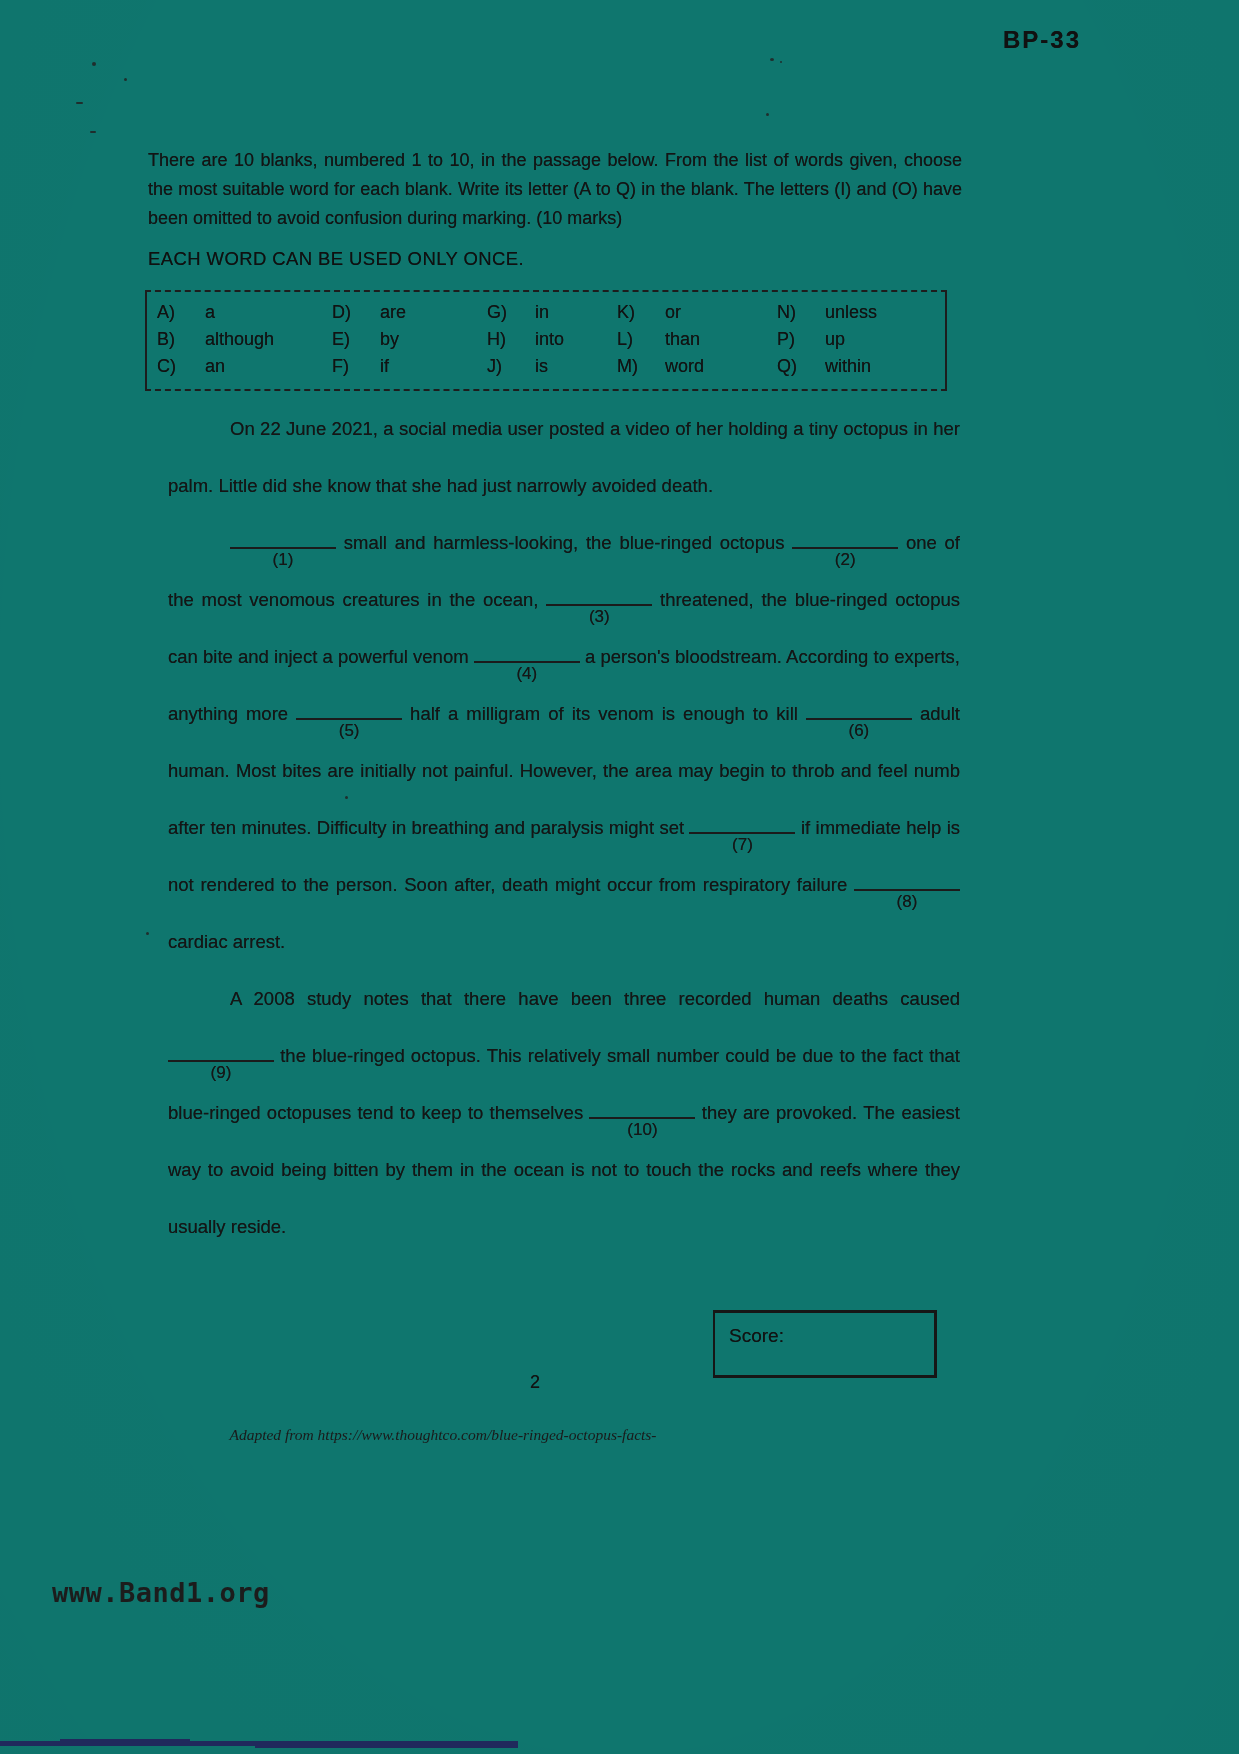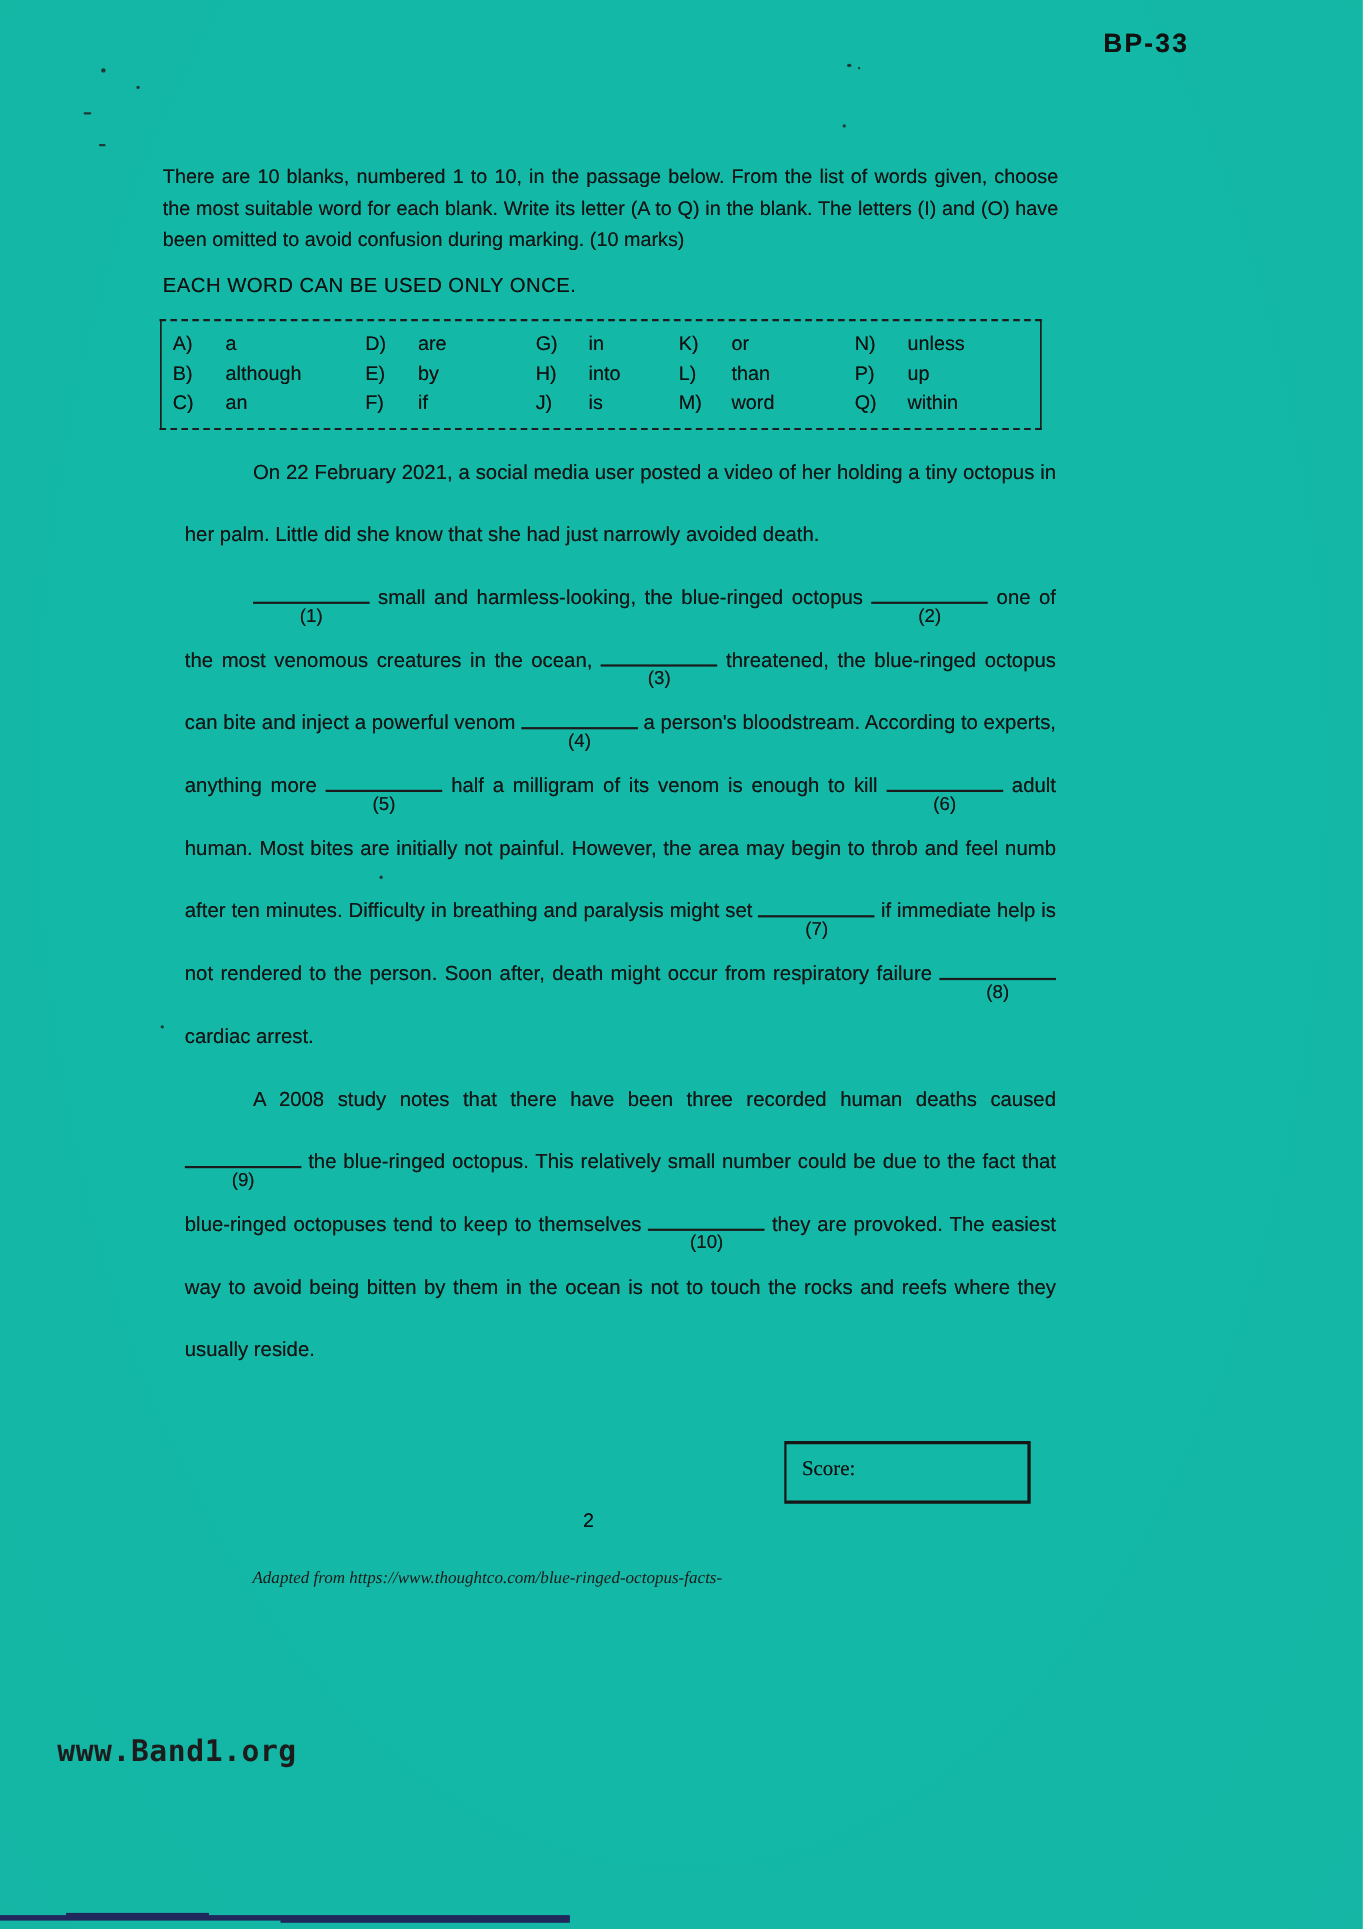--- a/index.html
+++ b/index.html
@@ -7,21 +7,21 @@
   body {
     font-family: "Liberation Sans", sans-serif;
     background: #ffffff;
     color: #161616;
     overflow: hidden;
   }
   .page {
     position: relative;
     width: 1239px;
     height: 1754px;
-    background: #14b8a6;
+    background: #0f766e;
   }
   
   .page::before {
     content: "";
     position: absolute; inset: 0;
     background: radial-gradient(ellipse at 50% 40%, rgba(0,0,0,0) 60%, rgba(0,0,0,0.015) 100%);
     pointer-events: none;
   }
   .ink { text-shadow: 0 0 0.5px rgba(10,10,10,0.65); }
 
@@ -83,24 +83,23 @@
   .citation {
     position: absolute; left: 163px; top: 1424px; width: 560px;
     font-family: "Liberation Serif", serif;
     font-style: italic; font-size: 15.5px; line-height: 21px;
     color: #1a1a1a;
     text-align: center;
   }
 
   .score-box {
     position: absolute; left: 713px; top: 1310px;
-    width: 224px; height: 57px;
+    width: 224px; height: 68px;
     border: 3px solid #161616;
     border-left-width: 2px;
-    font-family: Liberation Serif, serif;
   }
   .score-box span {
     position: absolute; left: 14px; top: 12px;
     font-size: 19px; color: #121212;
   }
 
   .page-number {
     position: absolute; left: 0; top: 1372px; width: 1070px;
     text-align: center; font-size: 18px; color: #121212;
   }
@@ -202,21 +201,21 @@
           <span class="wb-word ink">word</span>
         </div>
         <div class="wb-cell">
           <span class="wb-letter ink">Q)</span>
           <span class="wb-word ink">within</span>
         </div>
       </div>
     </div>
 
   <div class="passage ink" id="passage">
-      <p>On 22 February 2021, a social media user posted a video of her holding a tiny octopus in her palm. Little did she know that she had just narrowly avoided death.</p>
+      <p>On 22 June 2021, a social media user posted a video of her holding a tiny octopus in her palm. Little did she know that she had just narrowly avoided death.</p>
       <p><span class="blank"><span class="num">(1)</span></span> small and harmless-looking, the blue-ringed octopus <span class="blank"><span class="num">(2)</span></span> one of the most venomous creatures in the ocean, <span class="blank"><span class="num">(3)</span></span> threatened, the blue-ringed octopus can bite and inject a powerful venom <span class="blank"><span class="num">(4)</span></span> a person's bloodstream. According to experts, anything more <span class="blank"><span class="num">(5)</span></span> half a milligram of its venom is enough to kill <span class="blank"><span class="num">(6)</span></span> adult human. Most bites are initially not painful. However, the area may begin to throb and feel numb after ten minutes. Difficulty in breathing and paralysis might set <span class="blank"><span class="num">(7)</span></span> if immediate help is not rendered to the person. Soon after, death might occur from respiratory failure <span class="blank"><span class="num">(8)</span></span> cardiac arrest.</p>
       <p>A 2008 study notes that there have been three recorded human deaths caused <span class="blank"><span class="num">(9)</span></span> the blue-ringed octopus. This relatively small number could be due to the fact that blue-ringed octopuses tend to keep to themselves <span class="blank"><span class="num">(10)</span></span> they are provoked. The easiest way to avoid being bitten by them in the ocean is not to touch the rocks and reefs where they usually reside.</p>
     </div>
 
   <div class="citation">
     <div>Adapted from https://www.thoughtco.com/blue-ringed-octopus-facts-</div>
   </div>
 
   <div class="score-box">
     <span class="ink">Score:</span>

